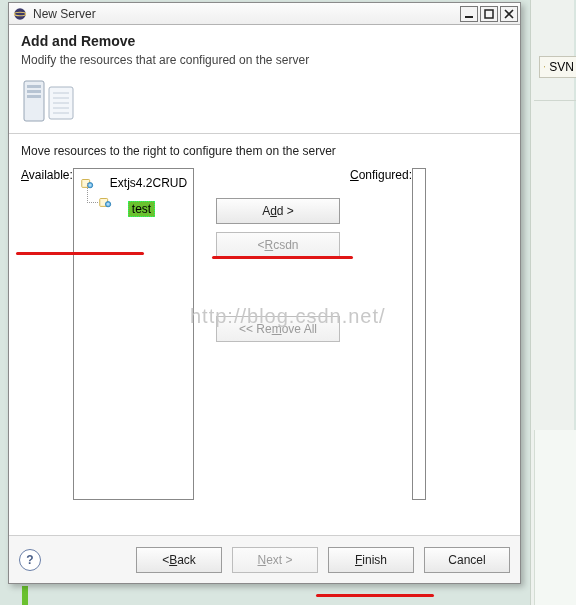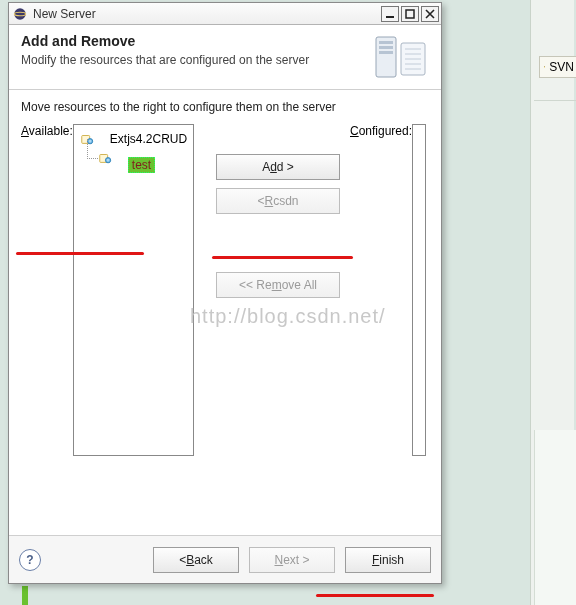--- a/index.html
+++ b/index.html
@@ -1,40 +1,40 @@
 <!DOCTYPE html>
 <html><head>
 <meta charset="utf-8">
 <style>
   * { box-sizing: border-box; font-family: "Segoe UI", Tahoma, sans-serif; font-size: 12px; }
   html, body { margin: 0; padding: 0; background: #d9e6e0; }
   .stage { position: relative; width: 576px; height: 605px; background: #d9e6e0; overflow: hidden; }
 
   .dialog {
-    position: absolute; left: 8px; top: 2px; width: 434px; height: 582px;
+    position: absolute; left: 8px; top: 2px; width: 513px; height: 582px;
     background: #fff; border: 1px solid #8a8a8a; box-shadow: 3px 3px 6px rgba(0,0,0,.25);
   }
   .titlebar {
     height: 22px; background: linear-gradient(#fcfcfc,#efefef);
     border-bottom: 1px solid #b3b3b3; display: flex; align-items: center;
     padding: 0 2px 0 4px; gap: 6px;
   }
   .titlebar .app-icon { width: 14px; height: 14px; }
   .titlebar .title { flex: 1; color: #333; }
   .win-btns { display: flex; gap: 2px; }
   .win-btn {
     width: 18px; height: 16px; background: #f4f4f4; border: 1px solid #777;
     display: flex; align-items: center; justify-content: center; cursor: default;
   }
   .win-btn svg { width: 10px; height: 10px; }
 
   .header {
     padding: 8px 12px 6px 12px; min-height: 64px; position: relative;
     border-bottom: 1px solid #cfcfcf;
-    display: flex; justify-content: space-between; gap: 10px;
+    display: flex; justify-content: space-between; gap: 10px; flex-direction: column;
   }
   .header h1 { margin: 0 0 4px 0; font-size: 14px; font-weight: bold; color:#222; }
   .header .sub { color: #444; }
   .banner-icon { width: 56px; height: 50px; }
 
   .body {
     padding: 10px 12px 4px 12px;
   }
   .instr { margin-bottom: 10px; color:#222; }
 
@@ -61,21 +61,21 @@
   .btn .ul { text-decoration: underline; }
   .spacer { height: 42px; }
 
   .tree-item { display:flex; align-items:center; gap:16px; height:18px; margin:1px 0 1px 0; }
   .tree-item.indent { margin-left: 18px; position: relative; }
   .tree-item.indent::before {
     content:""; position:absolute; left:-11px; top:-10px; width:10px; height:19px;
     border-left:1px dotted #999; border-bottom:1px dotted #999;
   }
   .node-icon { width:14px; height:14px; }
-  .sel { background:#6ac12f; color:#7f1d1d; padding:0 3px; border:1px dotted #2f6;margin-top:13px; }
+  .sel { background:#6ac12f; color:#000000; padding:0 3px; border:1px dotted #2f6;margin-top:13px; }
 
   .annot-red { position:absolute; background:#e01515; height:3px; border-radius:2px; }
   .ra1 { left: 16px; top: 252px; width: 128px; }
   .ra2 { left: 212px; top: 256px; width: 141px; }
   .ra3 { left: 316px; top: 594px; width: 118px; }
 
   .watermark {
     position:absolute; left:190px; top:305px; color:#c8c8c8; font-size:20px;
     letter-spacing:1px; pointer-events:none; user-select:none;
   }
@@ -228,20 +228,23 @@
       <div class="btn disabled">
           <span></span>
           <span class="ul">N</span>
           <span>ext &gt;</span>
         </div>
       <div class="btn">
           <span></span>
           <span class="ul">F</span>
           <span>inish</span>
         </div>
+      <div class="btn">
+          <span>Cancel</span>
+        </div>
     </div>
 
   </div>
 
   <div class="watermark">http://blog.csdn.net/</div>
 
   <div class="annot-red ra1"></div>
   <div class="annot-red ra2"></div>
   <div class="annot-red ra3"></div>
 </div>

